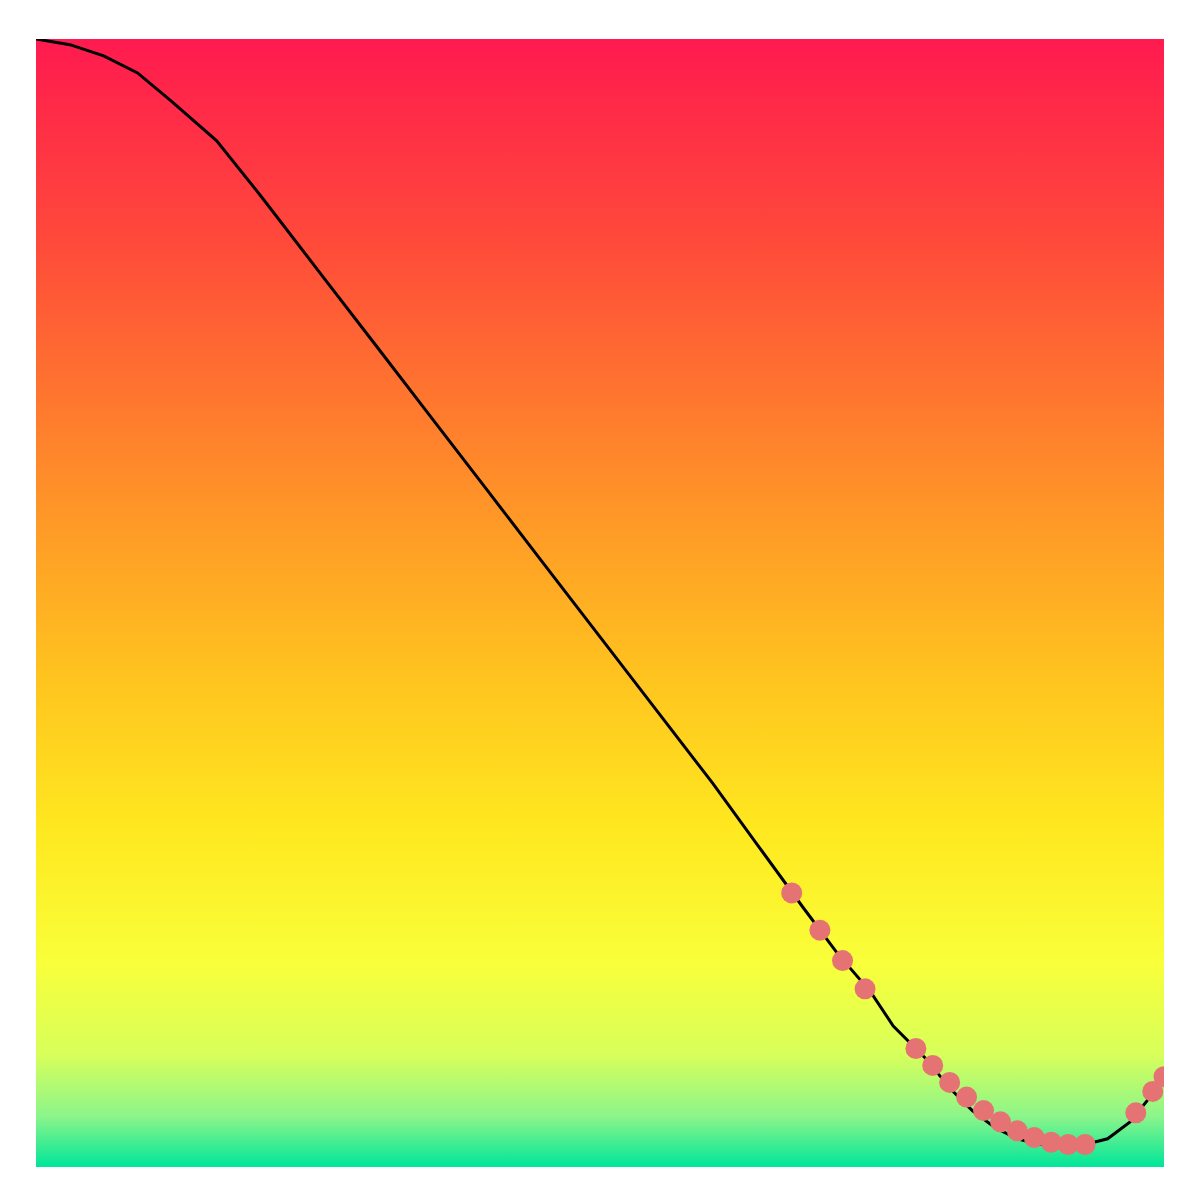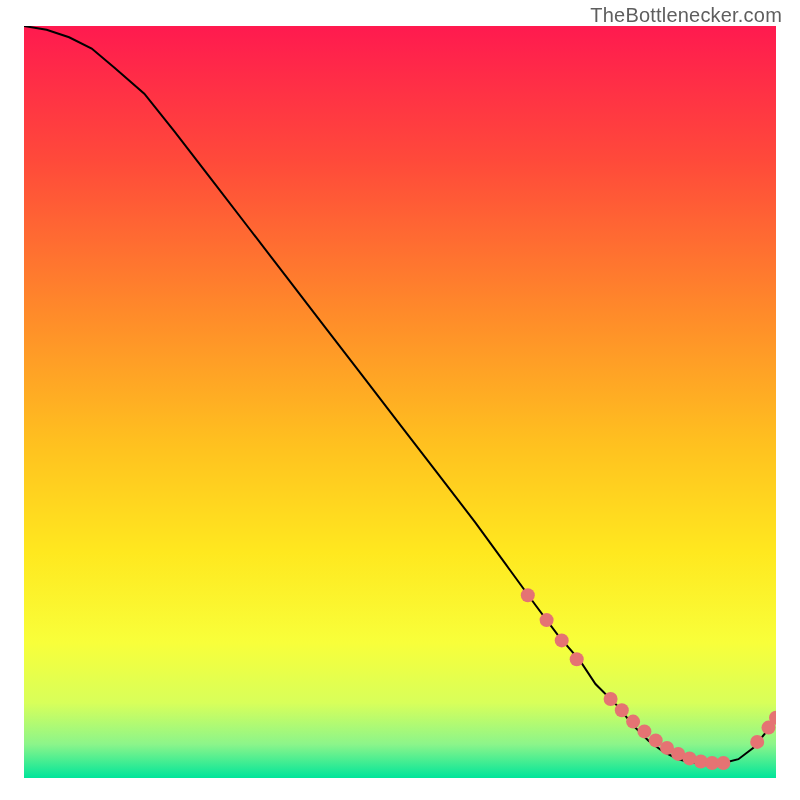--- a/index.html
+++ b/index.html
@@ -31,21 +31,20 @@
     top: 26px;
     width: 752px;
     height: 752px;
   }
   svg { display: block; }
 </style>
 </head>
 <body>
 
 <div class="container">
-  <div class="watermark">TheBottlenecker.com</div>
 
   <div class="plot">
     <svg id="chart-svg" width="752" height="752" viewBox="0 0 752 752">
       <defs>
         <linearGradient id="bg-grad" x1="0" y1="0" x2="0" y2="1">
             <stop offset="0%" stop-color="#ff1a4f"></stop>
             <stop offset="18%" stop-color="#ff4a3a"></stop>
             <stop offset="38%" stop-color="#ff8a2a"></stop>
             <stop offset="56.00000000000001%" stop-color="#ffc21f"></stop>
             <stop offset="70%" stop-color="#ffe81f"></stop>

